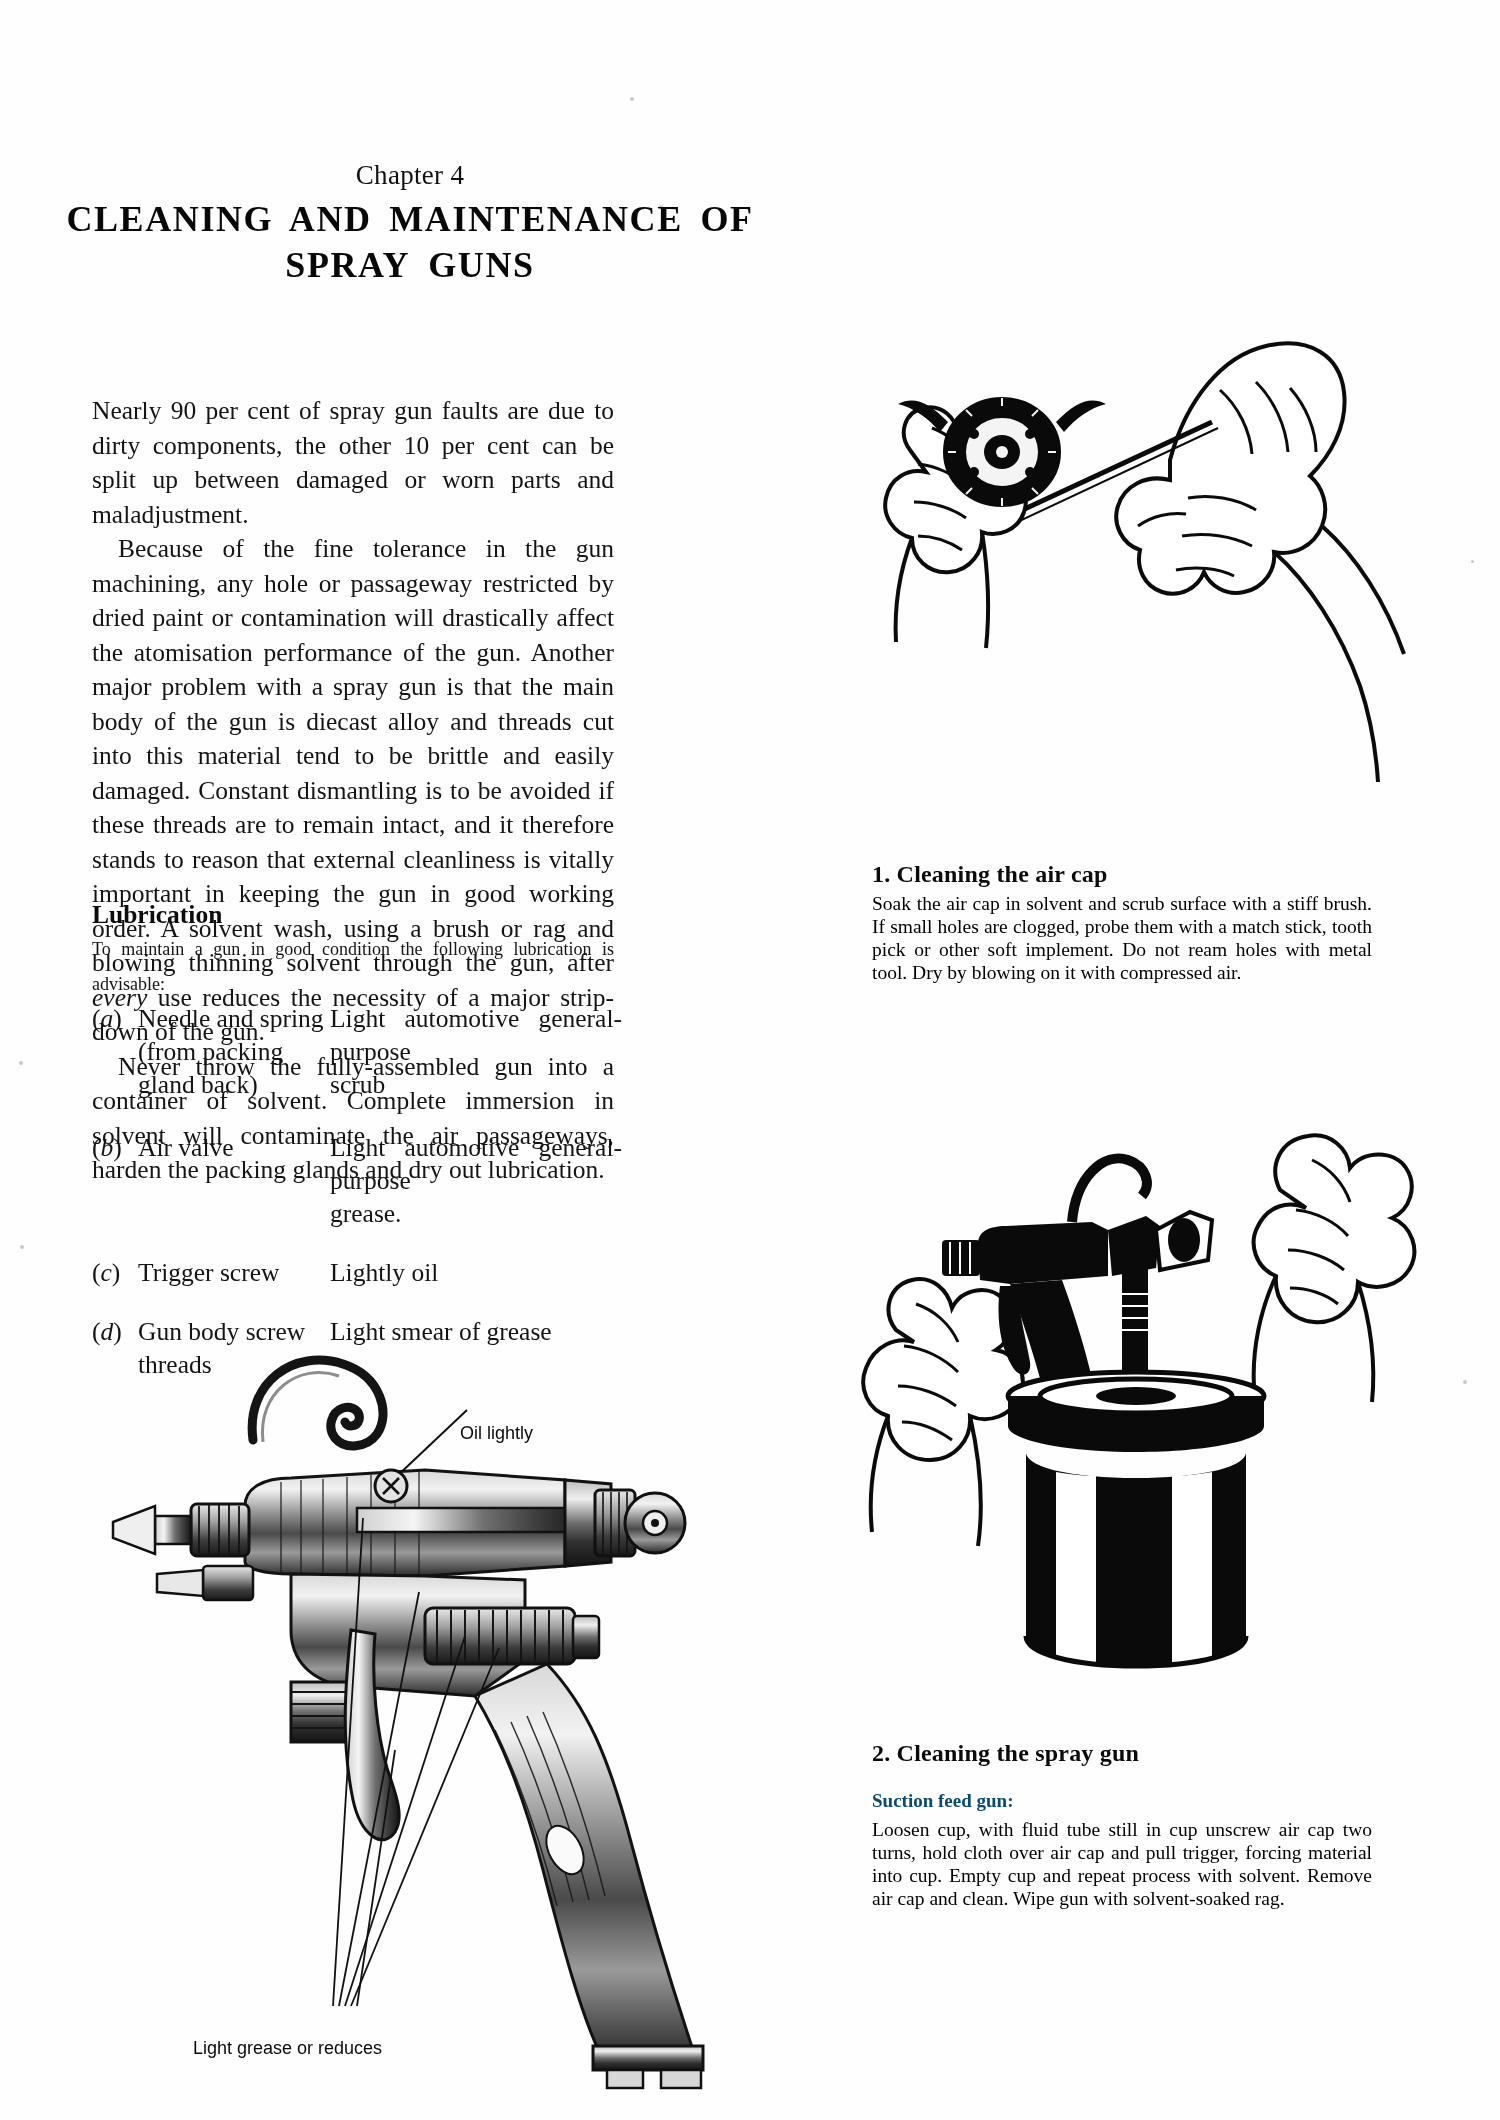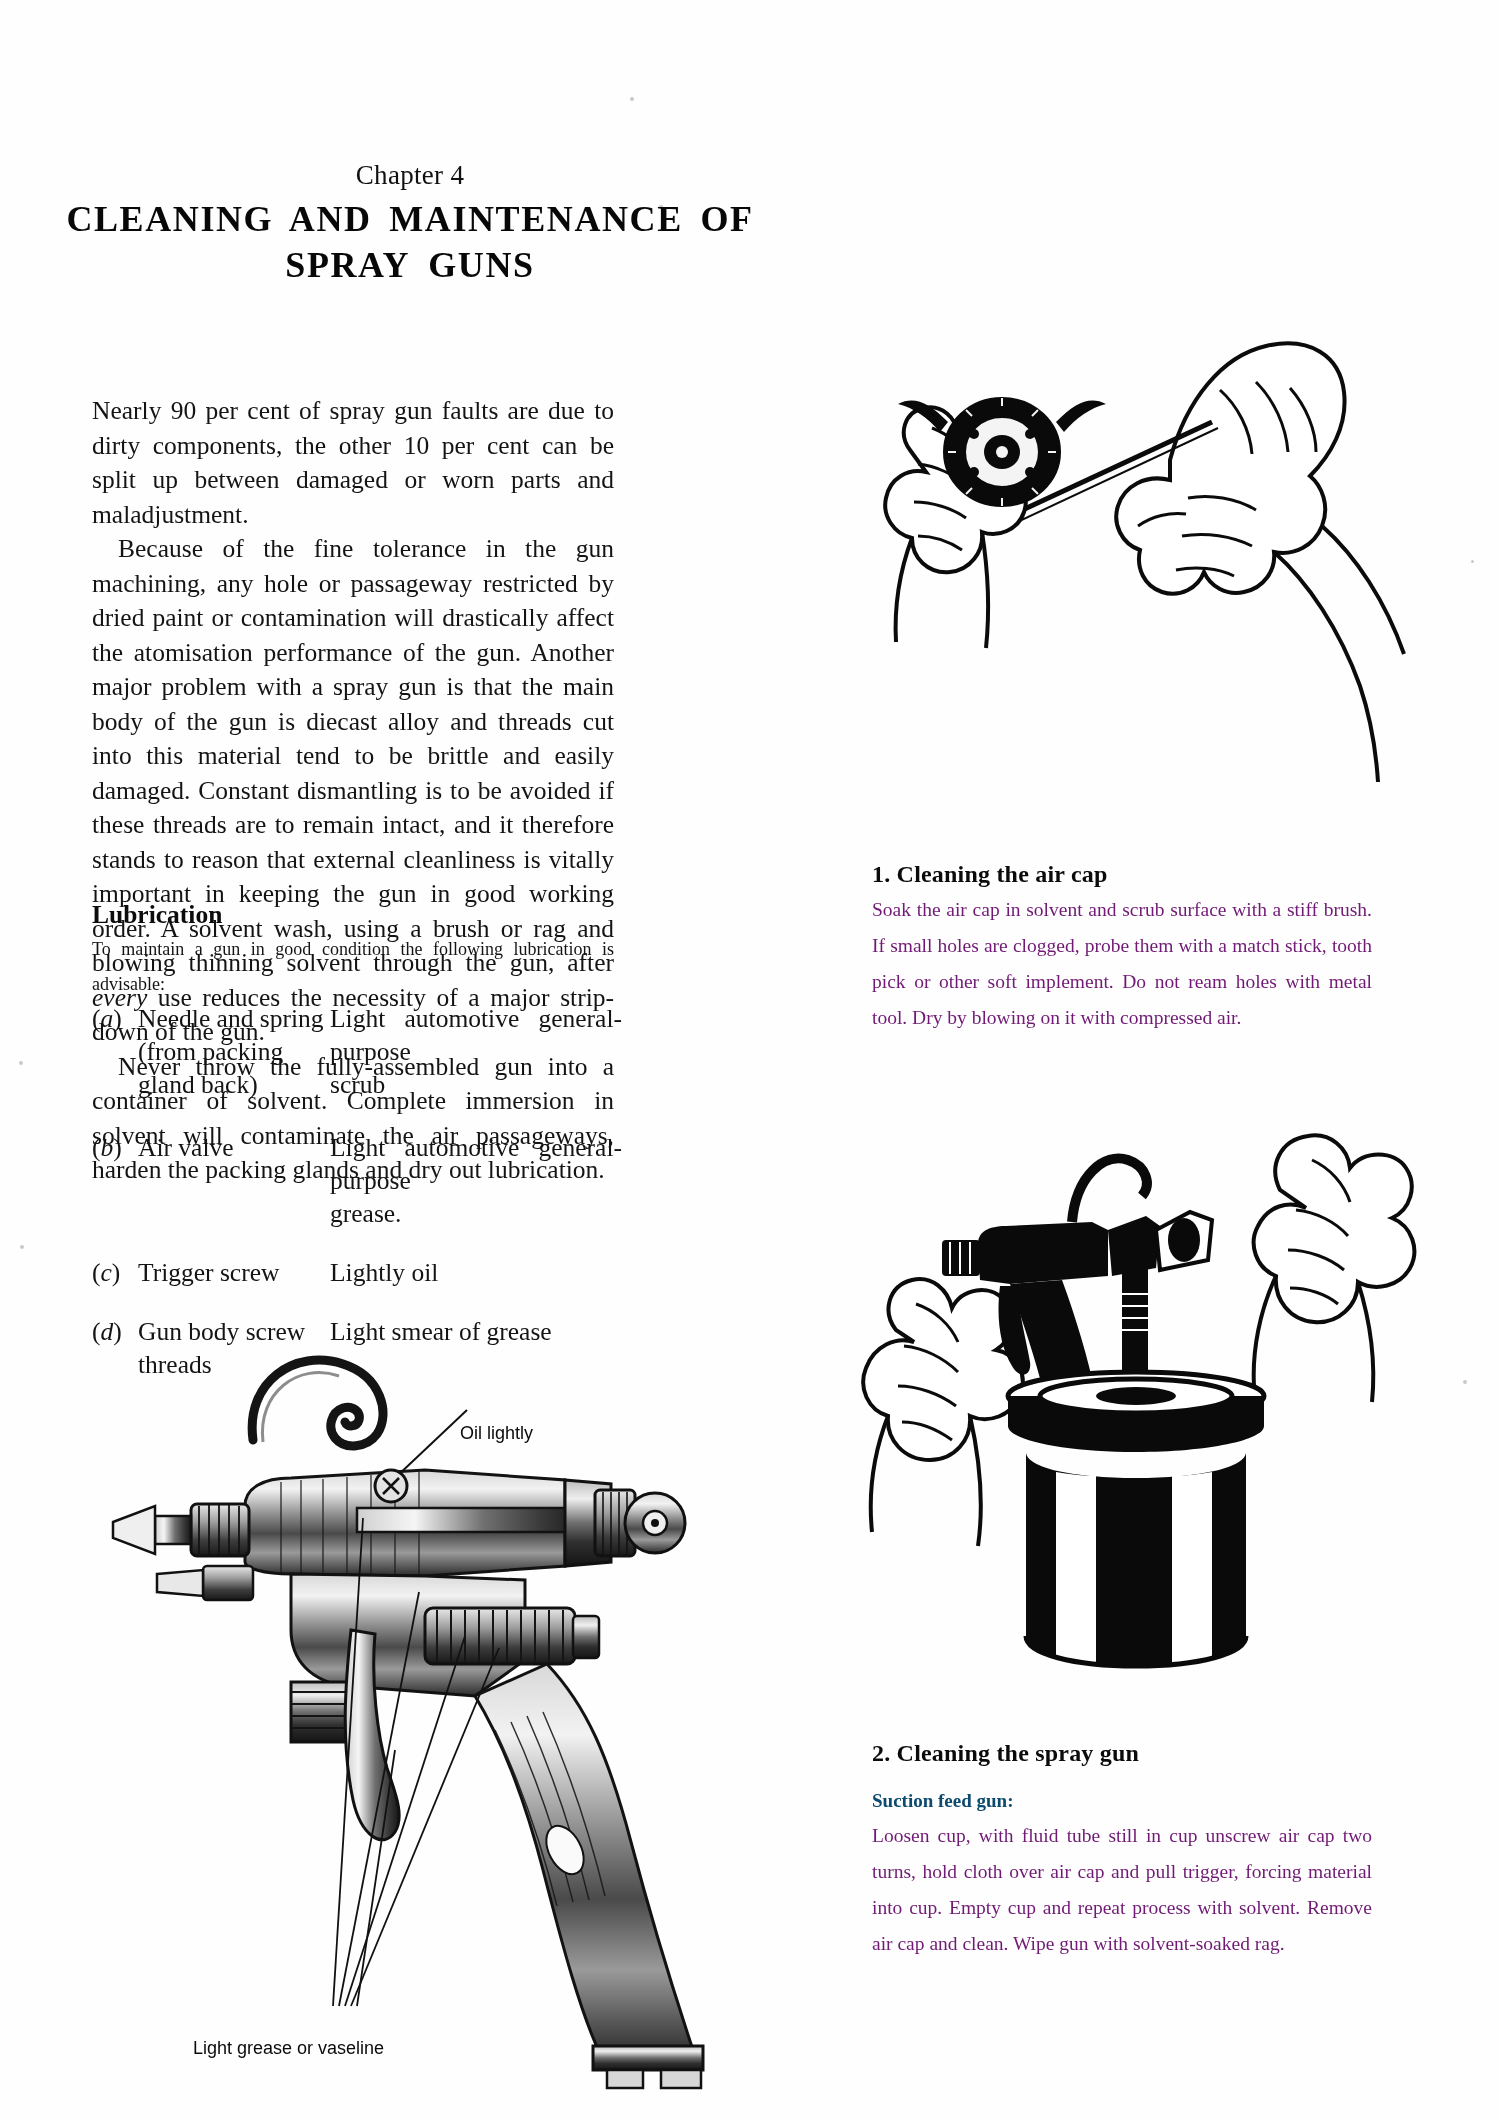--- a/index.html
+++ b/index.html
@@ -56,22 +56,22 @@
     width:192px; flex:0 0 192px; font-size:25.5px; line-height:33px; color:#141414;
   }
   .lub-spec {
     flex:1; font-size:25.5px; line-height:33px; color:#141414; text-align:justify;
   }
   .fig-head {
     position:absolute; font-size:24px; font-weight:bold; color:#0b0b0b;
     letter-spacing:.2px;
   }
   .fig-cap {
-    position:absolute; width:500px; font-size:19.5px; line-height:36px;
-    color:#701a75; text-align:justify; font-family:"Liberation Serif", serif;
+    position:absolute; width:500px; font-size:19.5px; line-height:23px;
+    color:#000000; text-align:justify; font-family:"Liberation Serif", serif;
   }
   .fig-sub {
     position:absolute; font-size:19px; font-weight:bold; color:#0c4a6e;
   }
 
   
   .ill-label {
     position:absolute; font-family:Liberation Sans, sans-serif;
     font-size:18px; color:#0a0a0a; white-space:nowrap;margin-top:35px;
   }
@@ -282,21 +282,21 @@
         <line x1="238" y1="676" x2="268" y2="188"></line>
         <line x1="244" y1="676" x2="324" y2="262"></line>
         <line x1="250" y1="676" x2="370" y2="306"></line>
         <line x1="256" y1="676" x2="404" y2="318"></line>
         <line x1="262" y1="676" x2="300" y2="420"></line>
       </g>
     </svg>
   </div>
 
   <div class="ill-label" style="left:460px; top:1388px;">Oil lightly</div>
-  <div class="ill-label" style="left:193px; top:2003px;">Light grease or vaseline</div>
+  <div class="ill-label" style="left:193px; top:2003px;">Light grease or reduces</div>
 
   <div class="ill" style="left:870px; top:330px; width:560px; height:490px;">
     <svg width="560" height="490" viewBox="0 0 560 490">
 
       <path d="M300 130 C316 70 352 26 396 16 C440 6 470 26 474 62 C478 96 460 126 440 146
                C452 156 460 176 452 196 C444 216 424 226 404 222
                C406 240 394 258 374 262 C356 266 340 256 334 242
                C328 258 310 268 292 262 C274 256 266 238 270 220
                C252 214 242 194 248 176 C254 156 276 144 300 150 Z" fill="#ffffff" stroke="#0b0b0b" stroke-width="4"></path>
 

